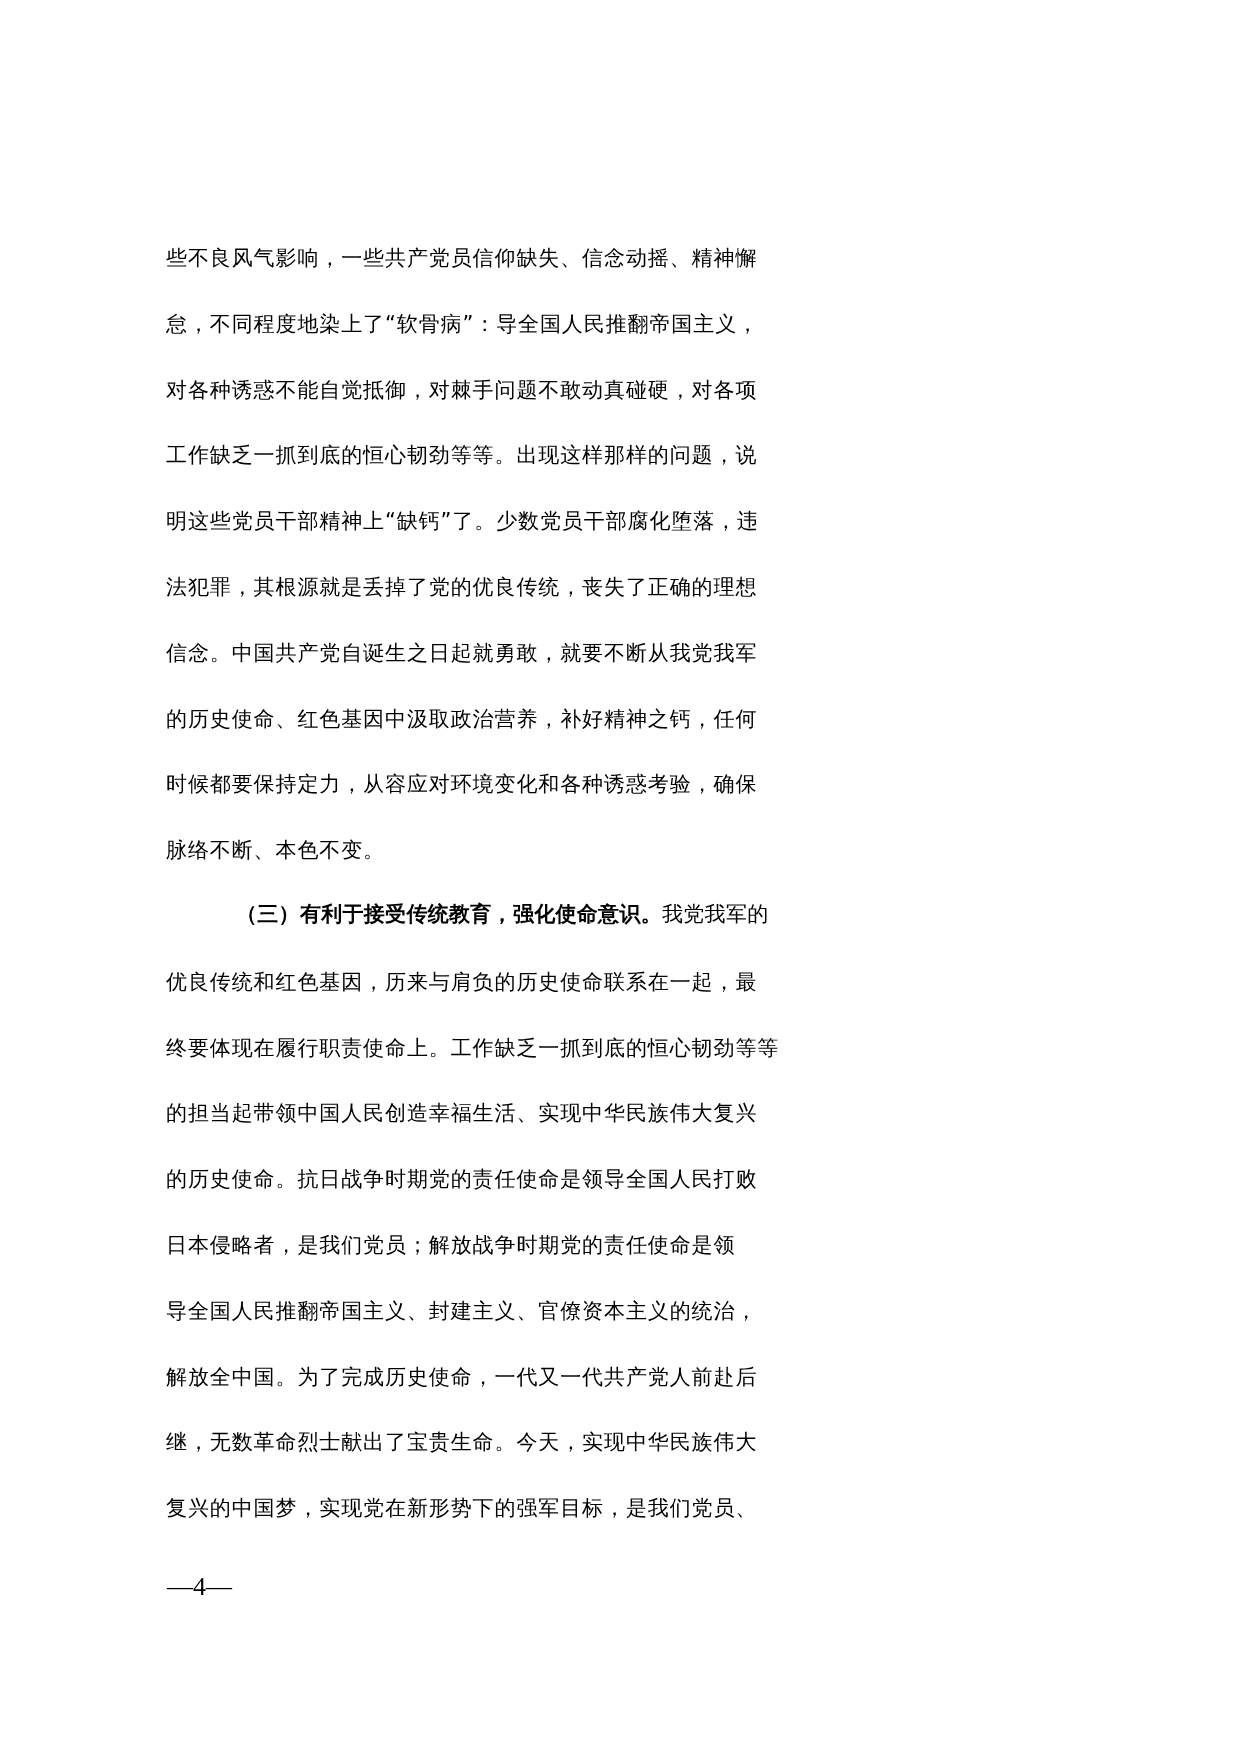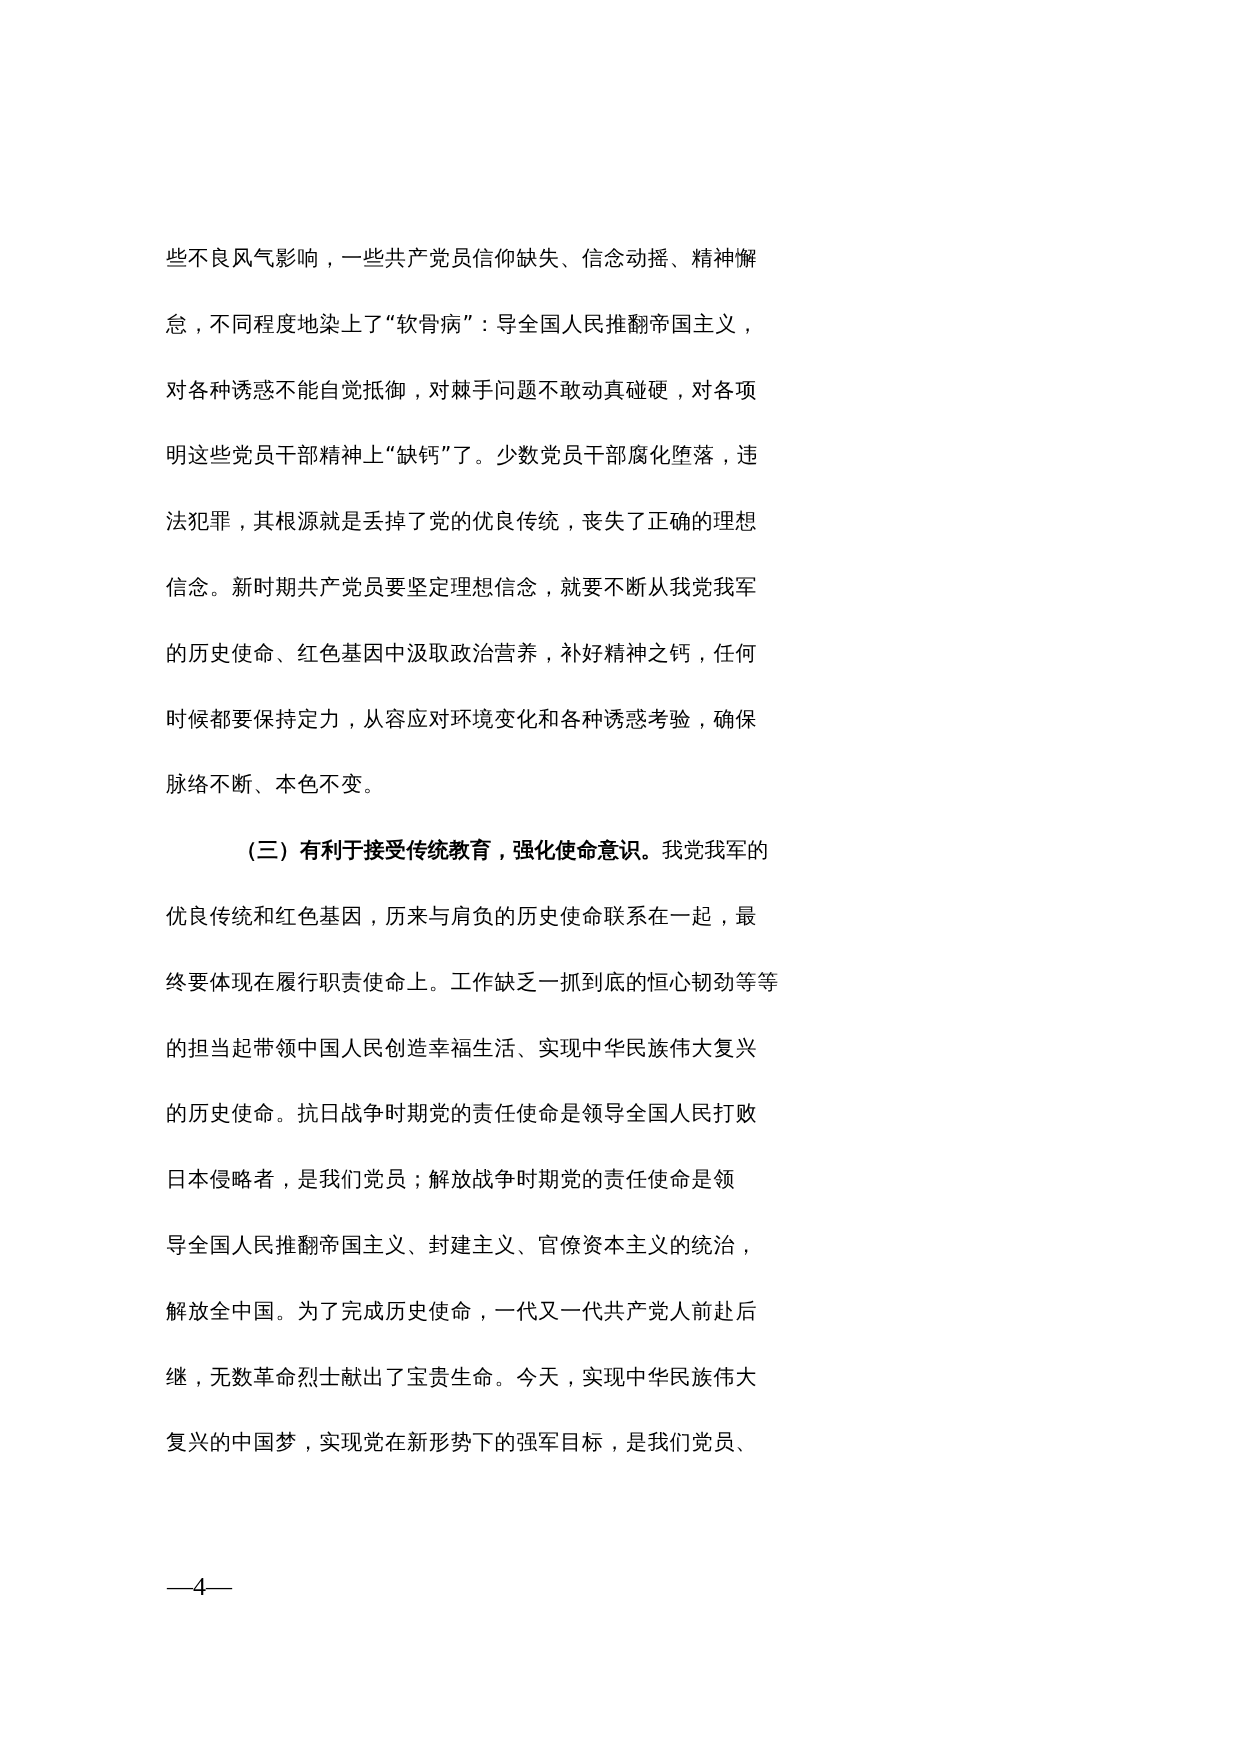--- a/index.html
+++ b/index.html
@@ -53,28 +53,29 @@
     }
   </style>
 </head>
 <body>
 
 <div class="page">
   <div class="body-text">
     <div class="line">些不良风气影响，一些共产党员信仰缺失、信念动摇、精神懈</div>
     <div class="line">怠，不同程度地染上了“软骨病”：导全国人民推翻帝国主义，</div>
     <div class="line">对各种诱惑不能自觉抵御，对棘手问题不敢动真碰硬，对各项</div>
+    <div class="line">工作缺乏一抓到底的恒心韧劲等等。出现这样那样的问题，说</div>
     <div class="line">明这些党员干部精神上“缺钙”了。少数党员干部腐化堕落，违</div>
     <div class="line">法犯罪，其根源就是丢掉了党的优良传统，丧失了正确的理想</div>
-    <div class="line">信念。新时期共产党员要坚定理想信念，就要不断从我党我军</div>
+    <div class="line">信念。中国共产党自诞生之日起就勇敢，就要不断从我党我军</div>
     <div class="line">的历史使命、红色基因中汲取政治营养，补好精神之钙，任何</div>
     <div class="line">时候都要保持定力，从容应对环境变化和各种诱惑考验，确保</div>
     <div class="line">脉络不断、本色不变。</div>
 
-    <div class="line indent" style="letter-spacing:0.3px;">
+    <div class="line indent" style="letter-spacing:0.3px;font-family:Liberation Mono, monospace;">
       <span class="bold">（三）有利于接受传统教育，强化使命意识。</span><span>我党我军的</span>
     </div>
 
     <div class="line">优良传统和红色基因，历来与肩负的历史使命联系在一起，最</div>
     <div class="line">终要体现在履行职责使命上。工作缺乏一抓到底的恒心韧劲等等</div>
     <div class="line">的担当起带领中国人民创造幸福生活、实现中华民族伟大复兴</div>
     <div class="line">的历史使命。抗日战争时期党的责任使命是领导全国人民打败</div>
     <div class="line">日本侵略者，是我们党员；解放战争时期党的责任使命是领</div>
     <div class="line">导全国人民推翻帝国主义、封建主义、官僚资本主义的统治，</div>
     <div class="line">解放全中国。为了完成历史使命，一代又一代共产党人前赴后</div>

